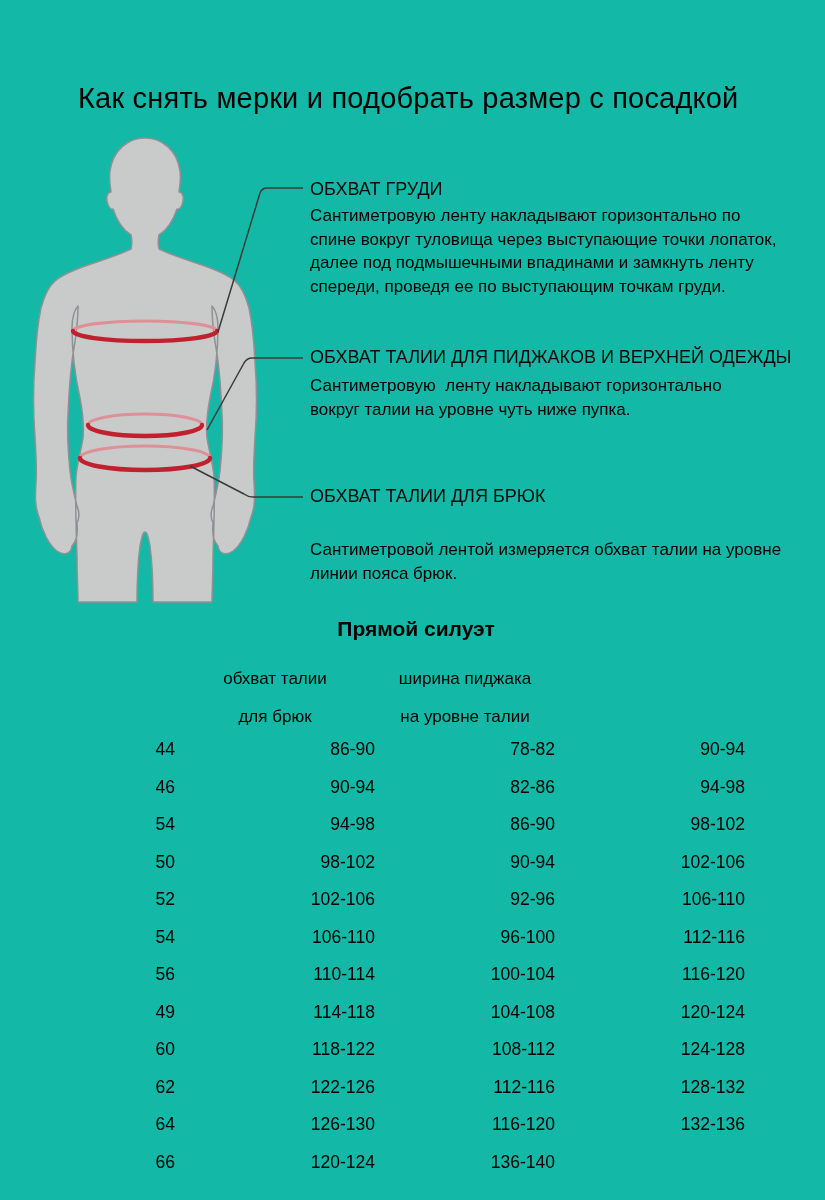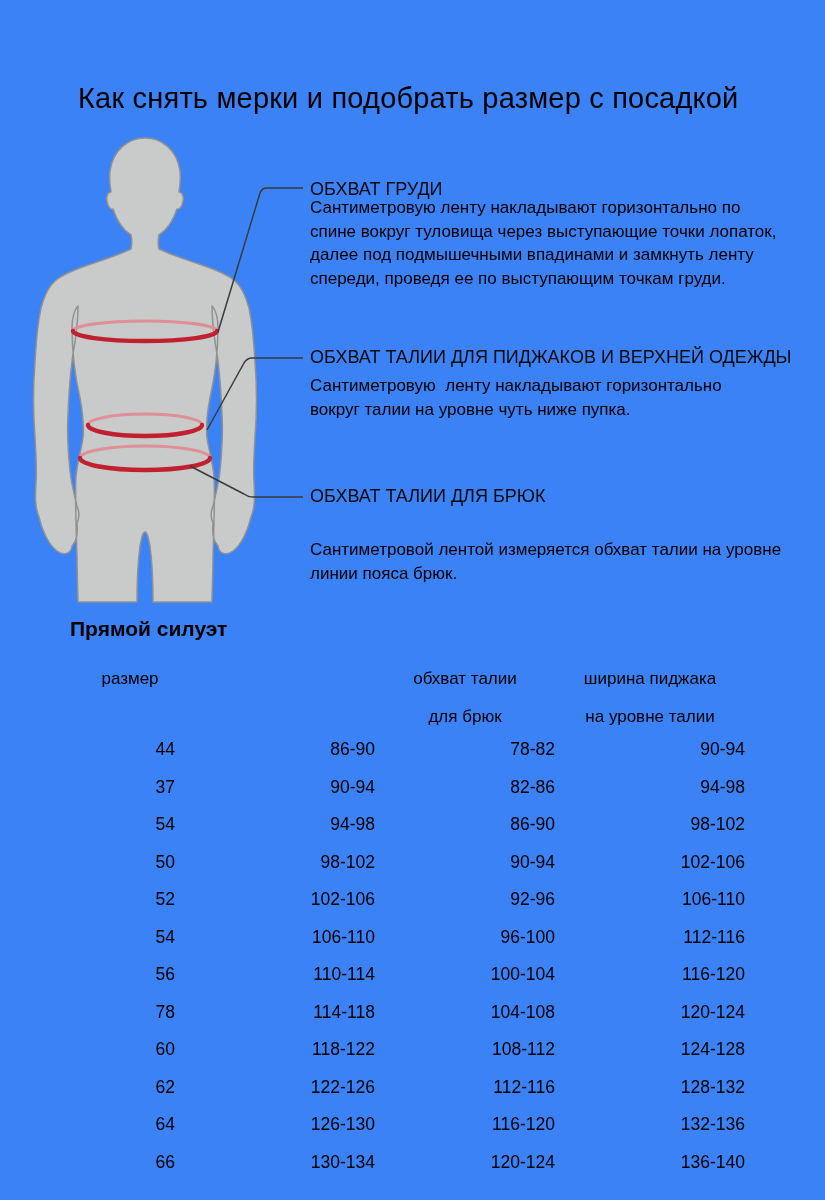--- a/index.html
+++ b/index.html
@@ -1,31 +1,31 @@
 <!DOCTYPE html>
 <html><head>
 <meta charset="utf-8">
 <style>
   html,body{margin:0;padding:0;}
   body{width:825px;height:1200px;background:#ffffff;font-family:"Liberation Sans",sans-serif;color:#000;}
-  #page{position:relative;width:825px;height:1200px;overflow:hidden;background:#3b82f6;}
+  #page{position:relative;width:825px;height:1200px;overflow:hidden;background:#14b8a6;}
 
   .page-title{position:absolute;left:78px;top:82px;font-size:29px;font-weight:400;letter-spacing:0.2px;white-space:nowrap;color:#000;}
 
   .figure-wrap{position:absolute;left:22px;top:135px;width:290px;height:470px;}
   .figure-wrap svg{display:block;width:290px;height:470px;}
   .body-shape{stroke:#8f9193;stroke-width:1.5;stroke-linejoin:round;}
   .band-light{fill:none;stroke-width:3.2;}
   .band-dark{fill:none;stroke-width:4.4;stroke-linecap:round;}
   .callout{fill:none;stroke-width:1.5;stroke-linejoin:round;}
 
   .m-heading{position:absolute;left:310px;font-size:18px;font-weight:400;white-space:nowrap;color:#0a0a0a;}
   .m-desc{position:absolute;left:310px;font-size:17px;line-height:23.5px;white-space:pre-line;color:#000;}
 
-  .tbl-title{position:absolute;left:70px;top:617px;width:660px;text-align:left;font-size:21px;font-weight:700;}
+  .tbl-title{position:absolute;left:86px;top:617px;width:660px;text-align:center;font-size:21px;font-weight:700;}
   .tbl-head{position:absolute;left:85px;top:660px;width:660px;display:grid;grid-template-columns:90px 200px 180px 190px;}
   .tbl-head .hcell{text-align:center;font-size:17px;line-height:38px;}
   .tbl-head .hcell div{height:38px;}
   .tbl-body{position:absolute;left:85px;top:731px;width:660px;}
   .tbl-row{display:grid;grid-template-columns:90px 200px 180px 190px;height:37.5px;}
   .tbl-row span{text-align:right;font-size:17.5px;line-height:37.5px;}
 </style>
 </head>
 <body>
 
@@ -80,41 +80,37 @@
         <path class="band-dark" d="M58,323 A65,12 0 0 0 188,323" stroke="#c1202f"></path>
       </g>
 
       <path class="callout" d="M196,197 L238,58 Q240,53 245,53 L281,53" stroke="#3a3a3a"></path>
       <path class="callout" d="M185,295 L222,228 Q225,223 230,223 L281,223" stroke="#3a3a3a"></path>
       <path class="callout" d="M168,331 L222,359 Q226,362 231,362 L281,362" stroke="#3a3a3a"></path>
     </svg>
   </div>
 
   <div class="m-heading" style="top:179px">ОБХВАТ ГРУДИ</div>
-  <div class="m-desc" style="top:196px">Сантиметровую ленту накладывают горизонтально по
+  <div class="m-desc" style="top:204px">Сантиметровую ленту накладывают горизонтально по
 спине вокруг туловища через выступающие точки лопаток,
 далее под подмышечными впадинами и замкнуть ленту
 спереди, проведя ее по выступающим точкам груди.</div>
 
   <div class="m-heading" style="top:347px">ОБХВАТ ТАЛИИ ДЛЯ ПИДЖАКОВ И ВЕРХНЕЙ ОДЕЖДЫ</div>
   <div class="m-desc" style="top:374px">Сантиметровую &nbsp;ленту накладывают горизонтально
 вокруг талии на уровне чуть ниже пупка.</div>
 
   <div class="m-heading" style="top:486px">ОБХВАТ ТАЛИИ ДЛЯ БРЮК</div>
   <div class="m-desc" style="top:538px">Сантиметровой лентой измеряется обхват талии на уровне
 линии пояса брюк.</div>
 
   <div class="tbl-title">Прямой силуэт</div>
 
   <div class="tbl-head">
 
-  <div class="hcell">
-      <div>размер</div>
-      <div></div>
-    </div>
       <div class="hcell">
       <div></div>
     </div>
       <div class="hcell">
       <div>обхват талии</div>
       <div>для брюк</div>
     </div>
       <div class="hcell">
       <div>ширина пиджака</div>
       <div>на уровне талии</div>
@@ -123,21 +119,21 @@
 
   <div class="tbl-body">
 
   <div class="tbl-row">
       <span>44</span>
       <span>86-90</span>
       <span>78-82</span>
       <span>90-94</span>
     </div>
       <div class="tbl-row">
-      <span>37</span>
+      <span>46</span>
       <span>90-94</span>
       <span>82-86</span>
       <span>94-98</span>
     </div>
       <div class="tbl-row">
       <span>54</span>
       <span>94-98</span>
       <span>86-90</span>
       <span>98-102</span>
     </div>
@@ -159,21 +155,21 @@
       <span>96-100</span>
       <span>112-116</span>
     </div>
       <div class="tbl-row">
       <span>56</span>
       <span>110-114</span>
       <span>100-104</span>
       <span>116-120</span>
     </div>
       <div class="tbl-row">
-      <span>78</span>
+      <span>49</span>
       <span>114-118</span>
       <span>104-108</span>
       <span>120-124</span>
     </div>
       <div class="tbl-row">
       <span>60</span>
       <span>118-122</span>
       <span>108-112</span>
       <span>124-128</span>
     </div>
@@ -184,19 +180,18 @@
       <span>128-132</span>
     </div>
       <div class="tbl-row">
       <span>64</span>
       <span>126-130</span>
       <span>116-120</span>
       <span>132-136</span>
     </div>
       <div class="tbl-row">
       <span>66</span>
-      <span>130-134</span>
       <span>120-124</span>
       <span>136-140</span>
     </div>
     </div>
 
 </div>
 
 </body></html>

